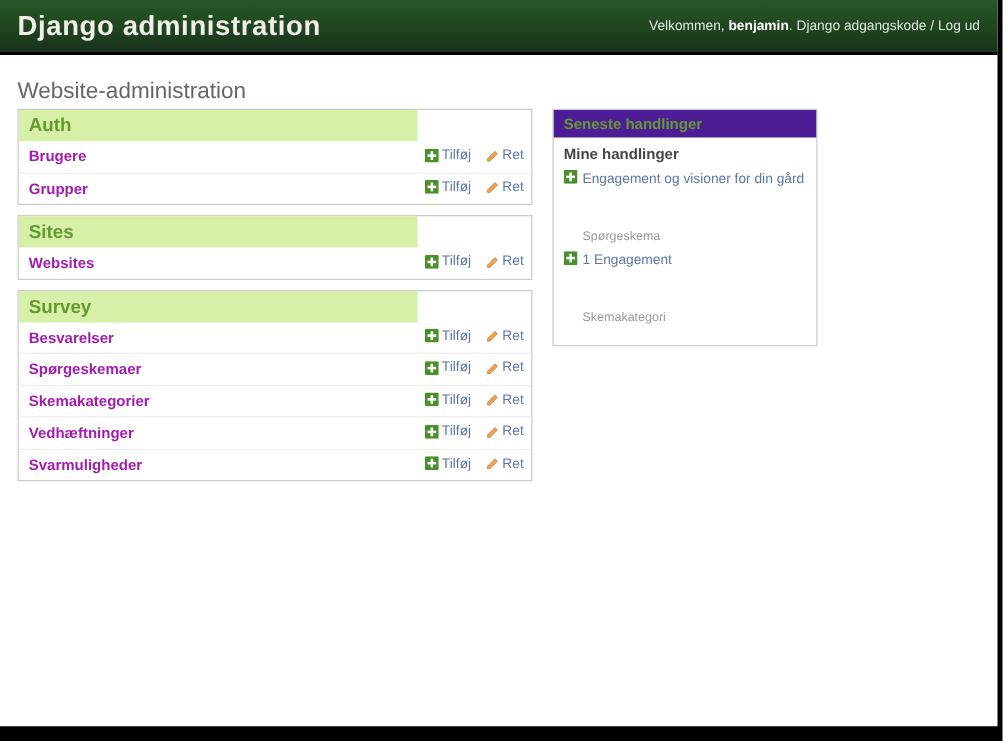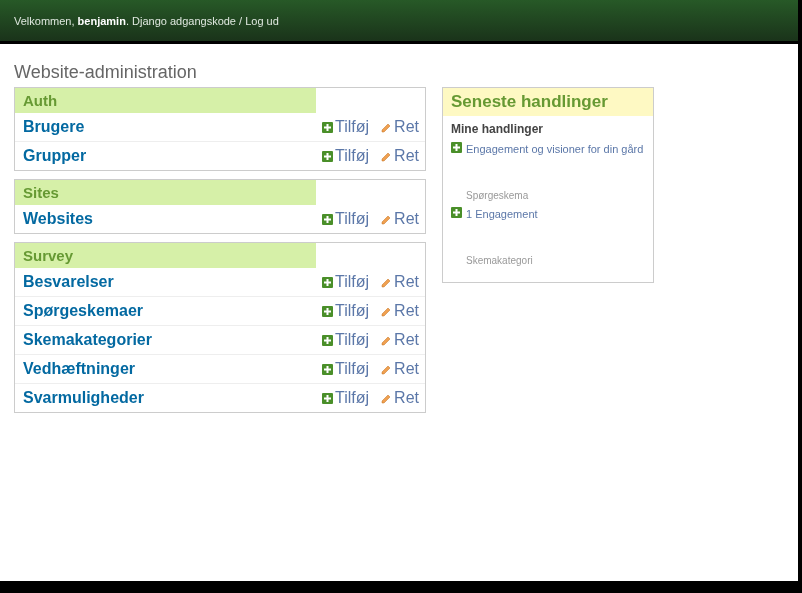--- a/index.html
+++ b/index.html
@@ -15,41 +15,42 @@
 h1.page-title { font-size: 18px; font-weight: normal; color: #666; margin-bottom: 4px; }
 .dashboard { display: flex; align-items: flex-start; gap: 16px; }
 .main-col { width: 412px; }
 .side-col { width: 212px; }
 .module { margin-bottom: 8px; border: 1px solid #ccc; }
 .module caption, .module-caption { background: #d6f0a8; color: #669933; font-size: 15px; font-weight: bold; text-align: left; padding: 4px 8px; display: block; }
 table.module-table { width: 100%; border-collapse: collapse; }
 table.module-table tr { border-top: 1px solid #eee; }
 table.module-table tr:first-child { border-top: none; }
 table.module-table th { text-align: left; padding: 5px 8px; font-weight: bold; }
-table.module-table th a { color: #0369a1; text-decoration: none; font-weight: bold; font-size: 16px; }
+table.module-table th a { color: #a21caf; text-decoration: none; font-weight: bold; font-size: 12px; }
 table.module-table td { padding: 5px 6px; white-space: nowrap; width: 1%; }
-.addlink, .changelink { color: #5b77a8; text-decoration: none; font-size: 16px; display: inline-flex; align-items: center; gap: 2px; }
+.addlink, .changelink { color: #5b77a8; text-decoration: none; font-size: 11px; display: inline-flex; align-items: center; gap: 2px; }
 .icon-plus { width: 11px; height: 11px; display: inline-block; }
 .icon-pencil { width: 11px; height: 11px; display: inline-block; }
 .sidebar-module { border: 1px solid #ccc; }
-.sidebar-caption { background: #fef9c3; color: #669933; font-size: 17px; font-weight: bold; padding: 4px 8px; }
+.sidebar-caption { background: #4c1d95; color: #669933; font-size: 12px; font-weight: bold; padding: 4px 8px; }
 .sidebar-body { padding: 6px 8px 10px 8px; }
 .sidebar-body h3 { font-size: 12px; font-weight: bold; color: #444; margin-bottom: 6px; }
 .action-item { display: flex; align-items: flex-start; gap: 4px; margin-bottom: 2px; }
 .action-item a { color: #5b77a8; text-decoration: none; font-size: 11px; line-height: 14px; }
 .action-type { font-size: 10px; color: #999; margin-left: 15px; margin-bottom: 6px; display: block; margin-top: 34px; }
 svg { display: block; }
 </style>
 </head>
 <body>
 
 <div class="outer">
 <div class="page">
 
   <div class="header">
+    <div class="branding">Django administration</div>
     <div class="user-tools">
       <span>Velkommen, </span><b>benjamin</b><span>. </span><a href="#">Django adgangskode</a><span> / </span><a href="#">Log ud</a>
     </div>
   </div>
 
   <div class="content">
     <h1 class="page-title">Website-administration</h1>
 
     <div class="dashboard">
       <div class="main-col">

